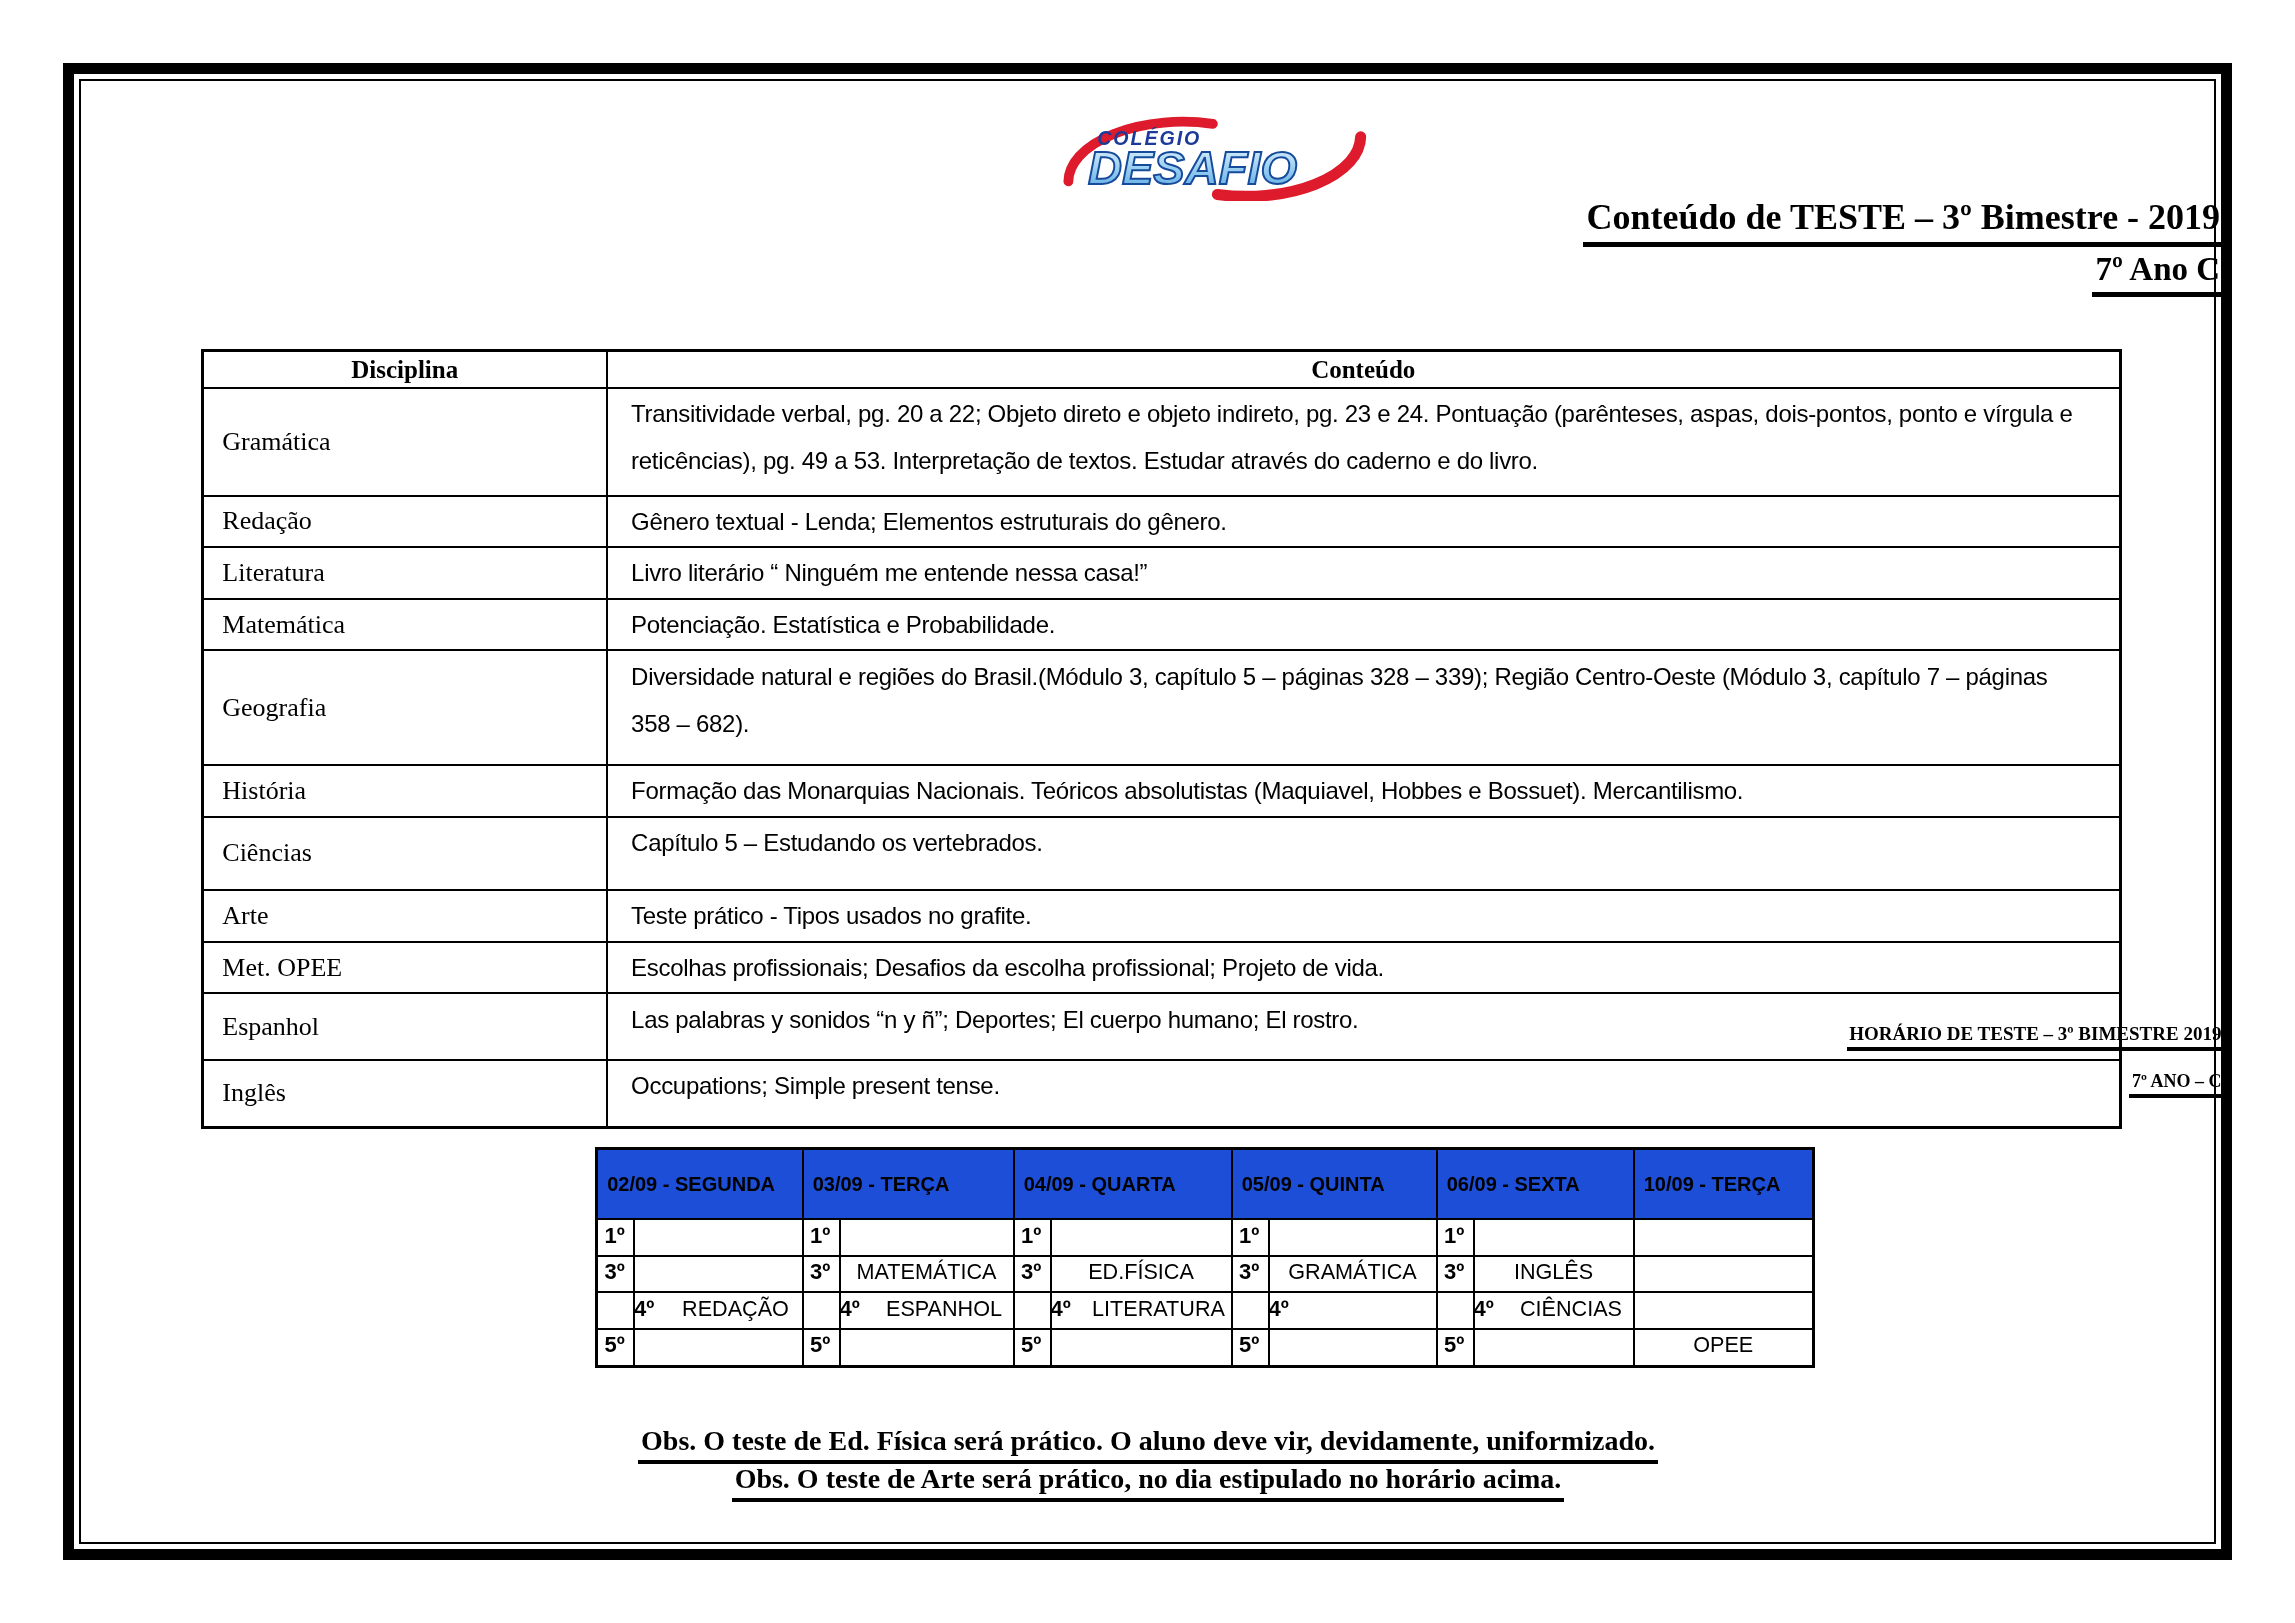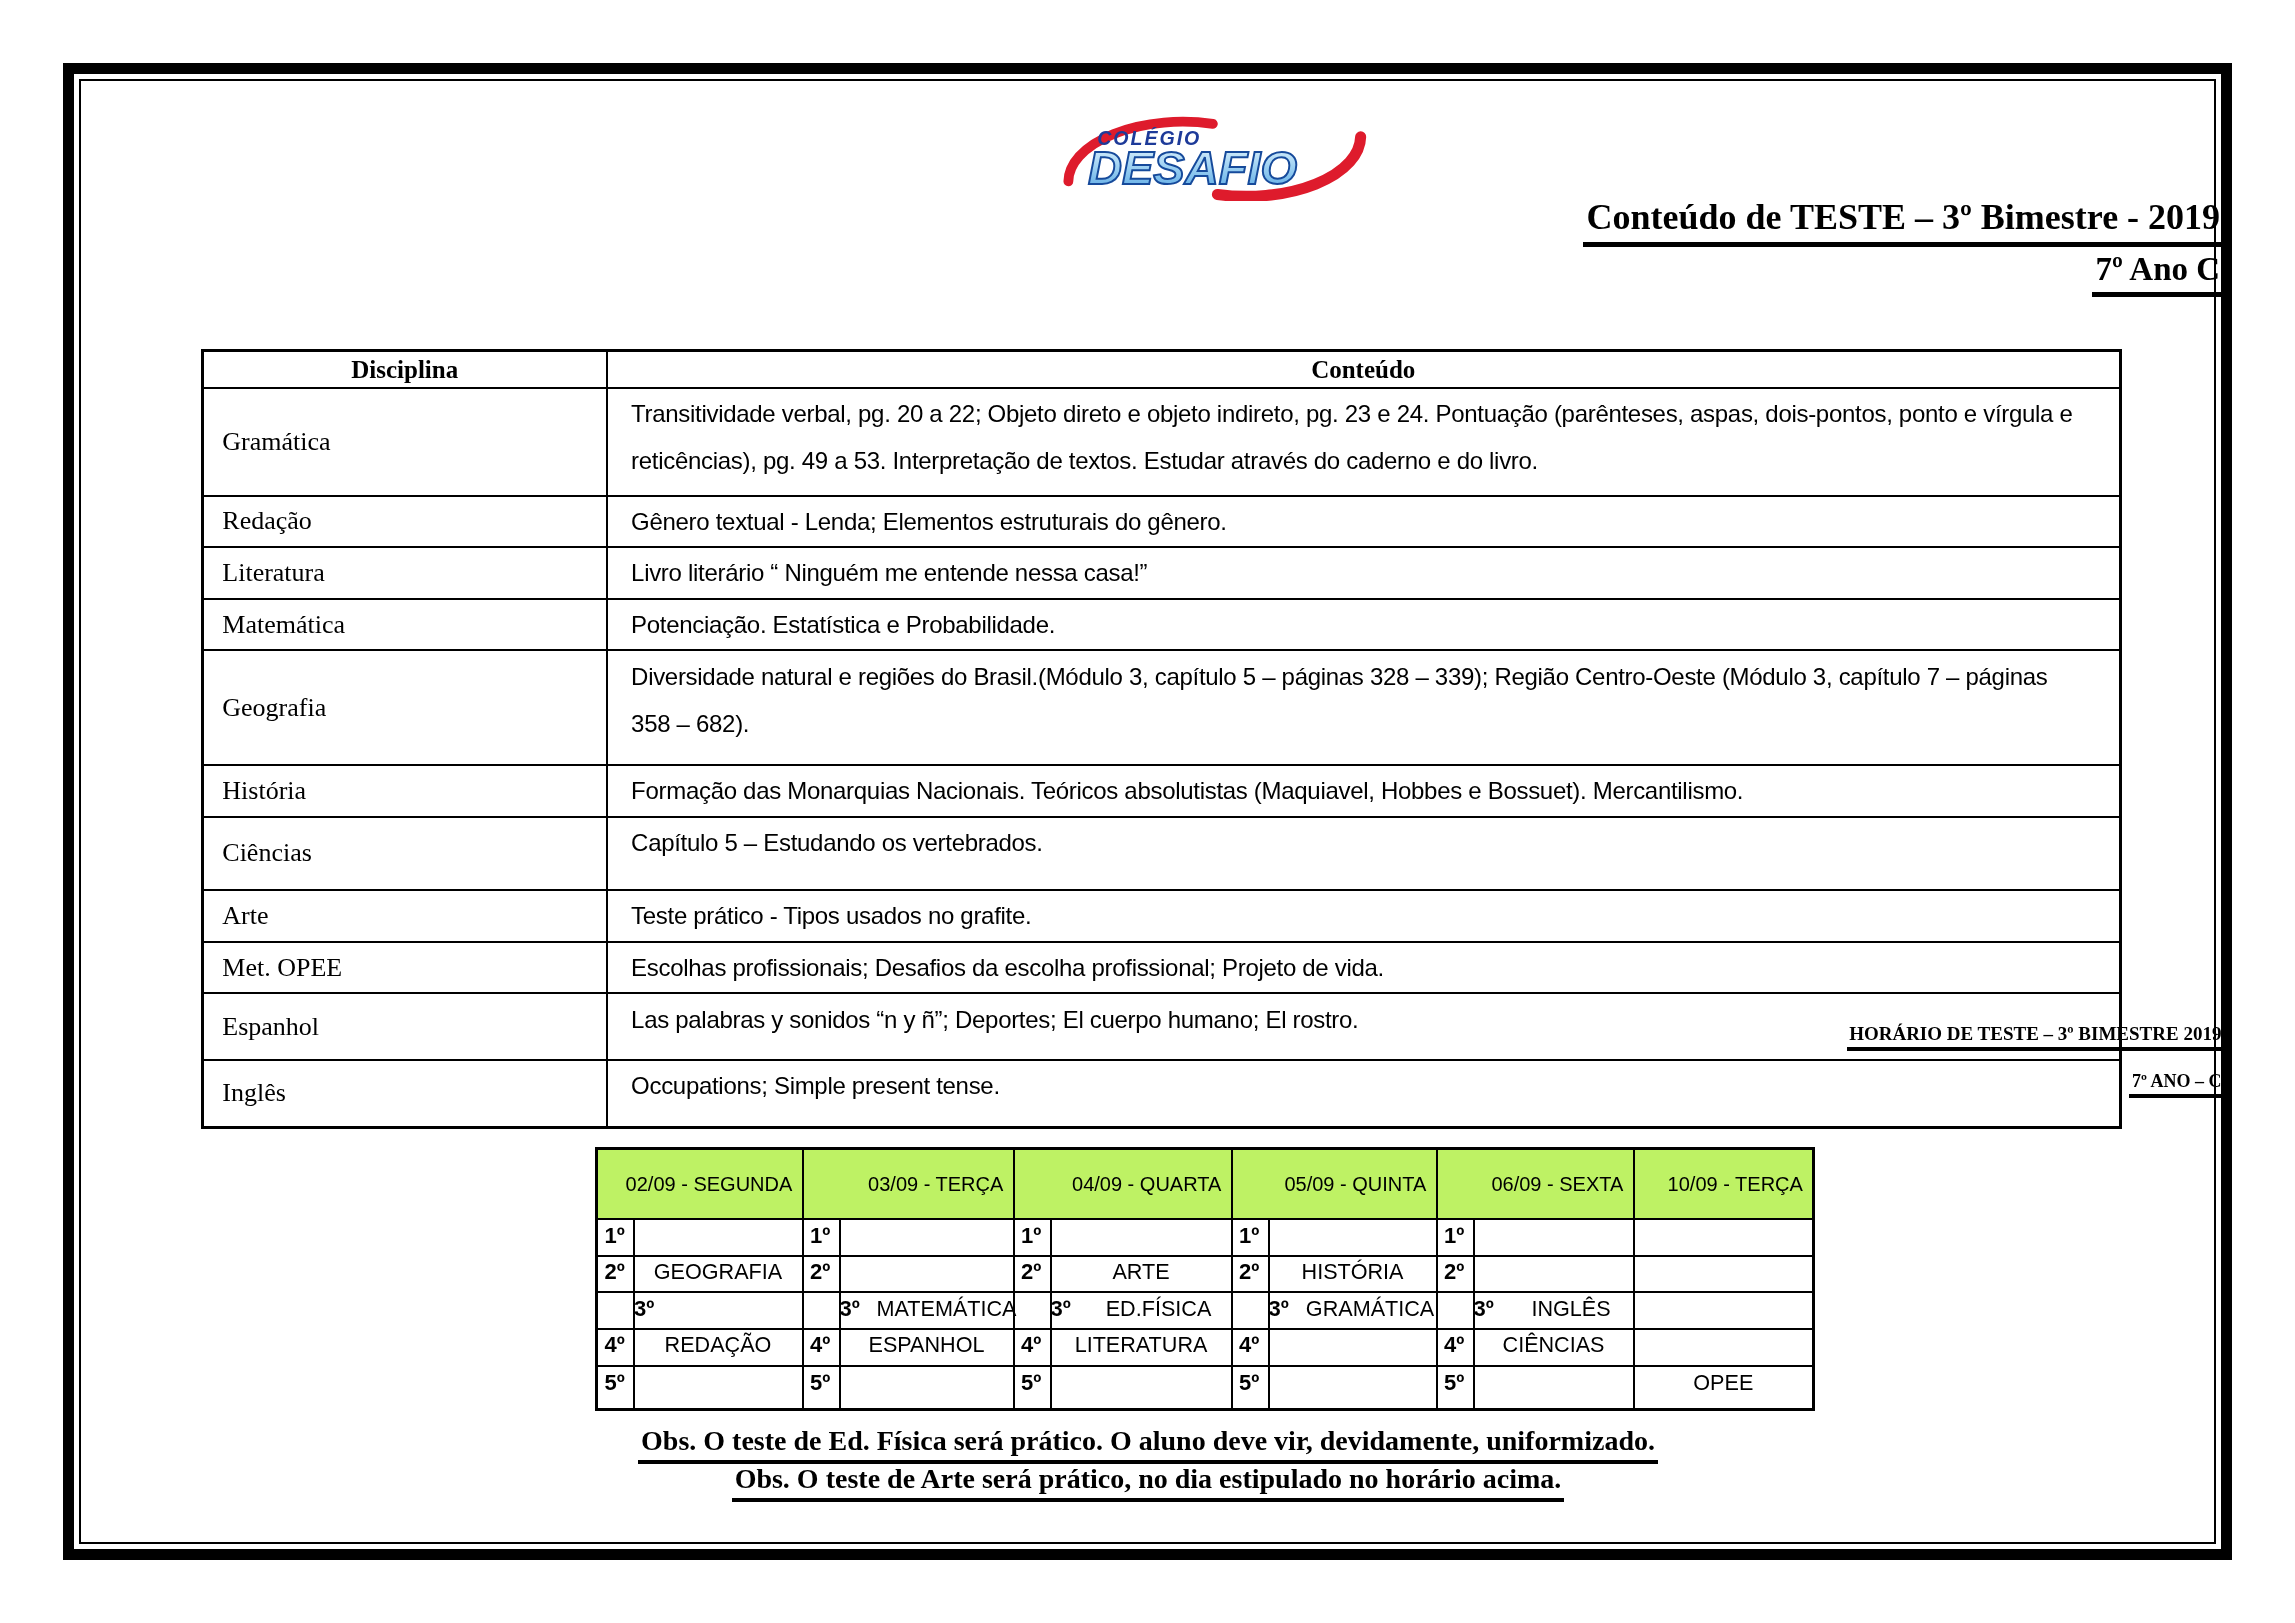--- a/index.html
+++ b/index.html
@@ -42,22 +42,22 @@
   #content-tbody tr:nth-child(7) td{height:69px;}
   #content-tbody tr:nth-child(8) td{height:35px;}
   #content-tbody tr:nth-child(9) td{height:39px;}
   #content-tbody tr:nth-child(10) td{height:62px;}
   #content-tbody tr:nth-child(11) td{height:62px;}
 
   
   #schedule-table{position:absolute;left:595px;top:1147px;width:1219px;border:3.9px solid #000;font-family:"Liberation Sans", sans-serif;}
   #schedule-table th,#schedule-table td{border:2px solid #000;}
   #schedule-table th{
-    height:68px;background:#bef264;font-size:20px;font-weight:normal;
-    text-align:right;line-height:26px;padding:0 9.2px;
+    height:68px;background:#1d4ed8;font-size:20px;font-weight:bold;
+    text-align:left;line-height:26px;padding:0 9.2px;
   }
   #schedule-table td{vertical-align:top;padding-top:2.6px;}
   #schedule-table td.per{font-size:22px;font-weight:bold;text-align:left;padding-left:6.5px;}
   #schedule-table td.subj{font-size:21.6px;text-align:center;}
   #schedule-tbody tr:nth-child(1) td{height:31px;}
   #schedule-tbody tr:nth-child(2) td{height:31px;}
   #schedule-tbody tr:nth-child(3) td{height:31px;padding-left:36px;}
   #schedule-tbody tr:nth-child(4) td{height:32px;}
   #schedule-tbody tr:nth-child(5) td{height:37px;}
 
@@ -191,33 +191,20 @@
         <td class="subj"></td>
         <td class="per">1º</td>
         <td class="subj"></td>
         <td class="per">1º</td>
         <td class="subj"></td>
         <td class="per">1º</td>
         <td class="subj"></td>
         <td class="subj"></td>
       </tr>
       <tr>
-        <td class="per">2º</td>
-        <td class="subj">GEOGRAFIA</td>
-        <td class="per">2º</td>
-        <td class="subj"></td>
-        <td class="per">2º</td>
-        <td class="subj">ARTE</td>
-        <td class="per">2º</td>
-        <td class="subj">HISTÓRIA</td>
-        <td class="per">2º</td>
-        <td class="subj"></td>
-        <td class="subj"></td>
-      </tr>
-      <tr>
         <td class="per">3º</td>
         <td class="subj"></td>
         <td class="per">3º</td>
         <td class="subj">MATEMÁTICA</td>
         <td class="per">3º</td>
         <td class="subj">ED.FÍSICA</td>
         <td class="per">3º</td>
         <td class="subj">GRAMÁTICA</td>
         <td class="per">3º</td>
         <td class="subj">INGLÊS</td>

